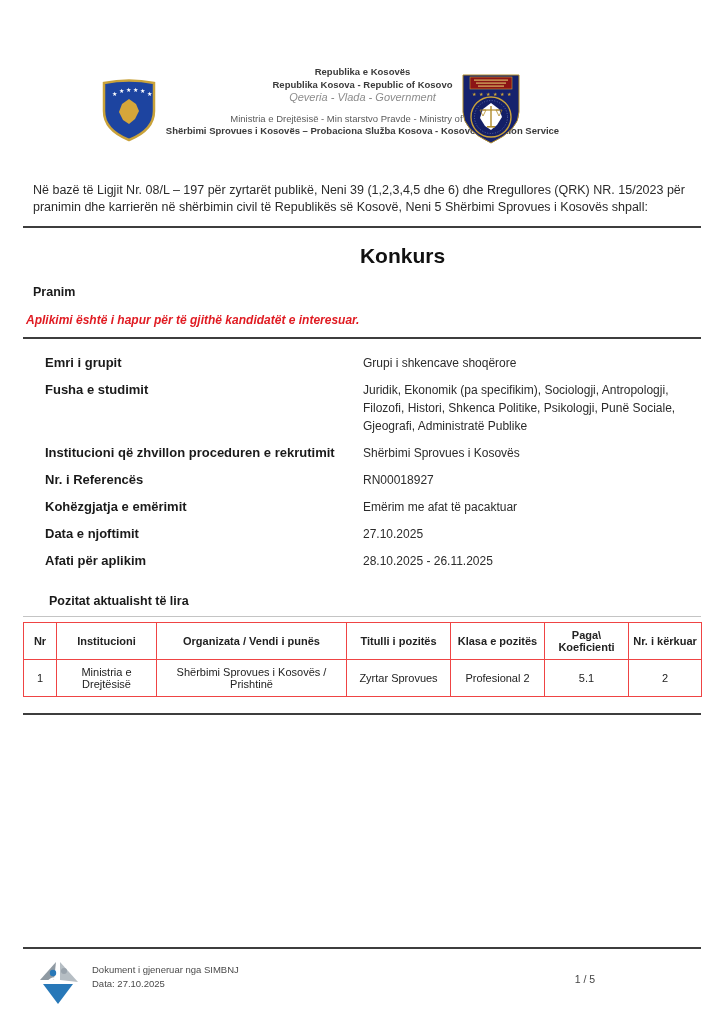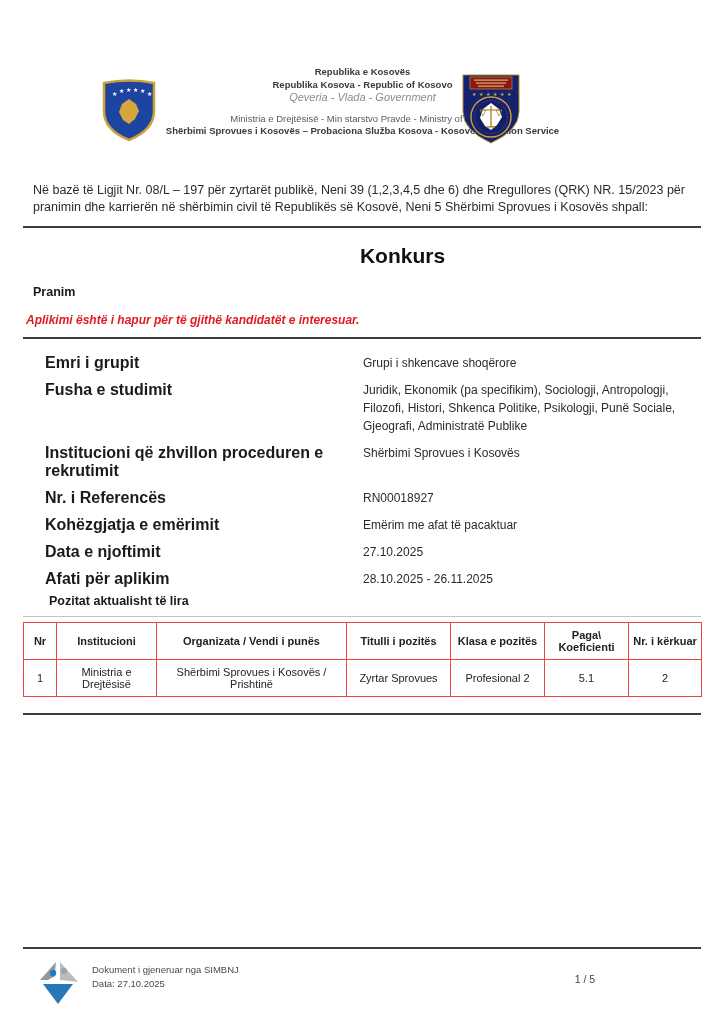--- a/index.html
+++ b/index.html
@@ -28,21 +28,21 @@
   .rule  { position:absolute; left:23px; width:678px; height:2px; background:#3d3d3d; }
   .rule.r1 { top:226px; } .rule.r2 { top:337px; } .rule.r3 { top:713px; } .rule.r4 { top:947px; }
   .rule-light { position:absolute; top:616px; left:23px; width:678px; height:1px; background:#c4c4c4; }
   .title { position:absolute; top:244px; left:0; width:100%; text-align:center;
            font-size:21px; font-weight:bold; color:#111;margin-left:40px; }
   .subtitle { position:absolute; top:285px; left:33px; font-size:12.5px; font-weight:bold; color:#1a1a1a; }
   .notice { position:absolute; top:313px; left:26px; font-size:12px; font-weight:bold;font-style:italic; }
   
   .fields { position:absolute; top:354px; left:33px; width:662px; }
   .frow { display:flex; margin-bottom:9px; }
-  .flabel { width:330px; flex:0 0 330px; font-weight:bold; font-size:16px;
+  .flabel { width:330px; flex:0 0 330px; font-weight:bold; font-size:13px;
             line-height:18px; color:#1a1a1a;padding-left:12px; }
   .fvalue { flex:1; font-size:12px; line-height:18px; color:#2b2b2b; }
   
   .pos-heading { position:absolute; top:594px; left:33px; font-size:12.5px; font-weight:bold; color:#1a1a1a;padding-left:16px; }
   table.pos { position:absolute; top:622px; left:23px; width:678px;
               border-collapse:collapse; table-layout:fixed; }
   table.pos th, table.pos td {
     border:1px solid #ef4444; text-align:center; vertical-align:middle;
     font-size:11px; color:#222; padding:3px 2px;
   }

